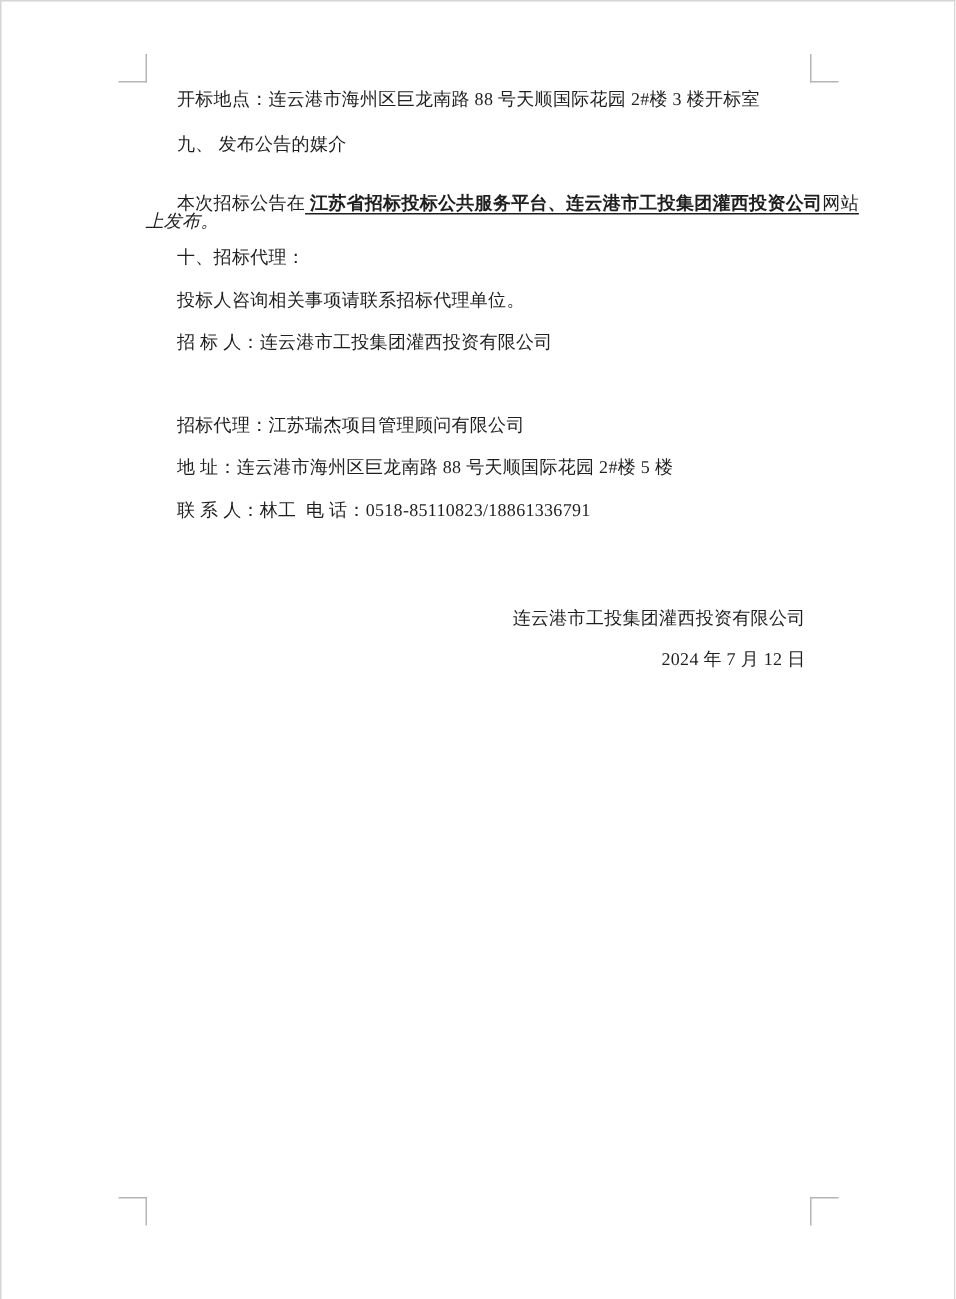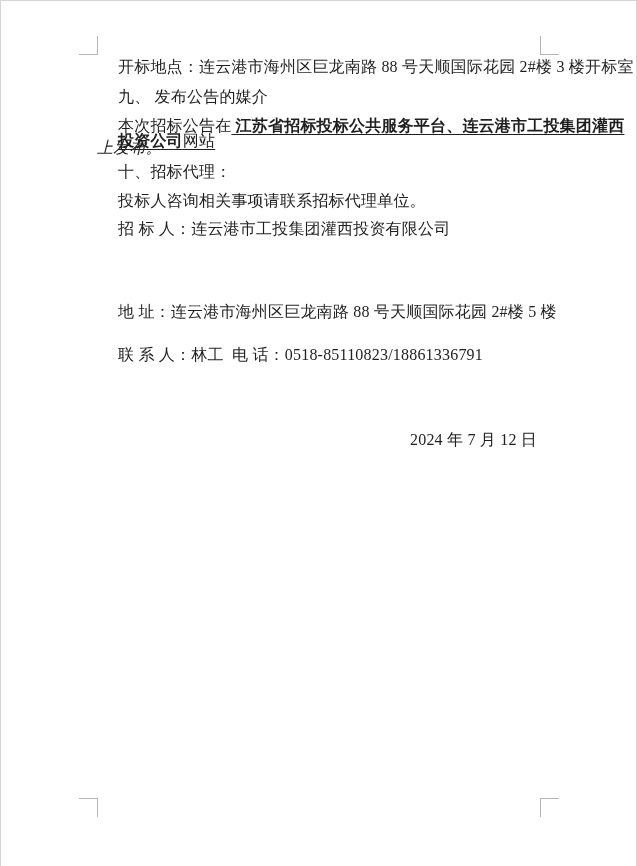--- a/index.html
+++ b/index.html
@@ -16,21 +16,21 @@
     background: #ffffff;
     border-top: 1px solid #d5d5d5;
     border-left: 1px solid #d5d5d5;
     border-right: 1px solid #d5d5d5;
     overflow: hidden;
   }
   .ln {
     position: absolute;
     margin: 0;
     left: 117px;
-    font-size: 16px;
+    font-size: 12px;
     line-height: 15px;
     color: #1f1f1f;
     letter-spacing: 0.2px;
     white-space: pre-wrap;
   }
   .ln.flush { left: 96px; font-style: italic; }
   .ln.right {
     left: auto;
     right: 99px;
     text-align: right;
@@ -58,32 +58,34 @@
 
   <div class="mark tl"></div>
   <div class="mark tr"></div>
   <div class="mark bl"></div>
   <div class="mark br"></div>
 
   <p class="ln" style="top:58px">开标地点：连云港市海州区巨龙南路 88 号天顺国际花园 2#楼 3 楼开标室</p>
 
   <p class="ln" style="top:88px">九、 发布公告的媒介</p>
 
-  <p class="ln" style="top:117px"><span>本次招标公告在</span><span class="bold underline"> 江苏省招标投标公共服务平台、连云港市工投集团灌西投资公司</span><span class="underline">网站</span></p>
+  <p class="ln" style="top:127px"><span>本次招标公告在</span><span class="bold underline"> 江苏省招标投标公共服务平台、连云港市工投集团灌西投资公司</span><span class="underline">网站</span></p>
 
   <p class="ln flush" style="top:139px">上发布。</p>
 
   <p class="ln" style="top:163px">十、招标代理：</p>
 
   <p class="ln" style="top:220px">招 标 人：连云港市工投集团灌西投资有限公司</p>
 
   <p class="ln" style="top:192px">投标人咨询相关事项请联系招标代理单位。</p>
 
 
+  <p class="ln" style="top:275px">招标代理：江苏瑞杰项目管理顾问有限公司</p>
 
   <p class="ln" style="top:303px">地 址：连云港市海州区巨龙南路 88 号天顺国际花园 2#楼 5 楼</p>
 
-  <p class="ln" style="top:346px">联 系 人：林工  电 话：0518-85110823/18861336791</p>
+  <p class="ln" style="top:332px">联 系 人：林工  电 话：0518-85110823/18861336791</p>
 
+  <p class="ln right" style="top:404px">连云港市工投集团灌西投资有限公司</p>
 
   <p class="ln right" style="top:431px">2024 年 7 月 12 日</p>
 
 </div>
 
 </body></html>

